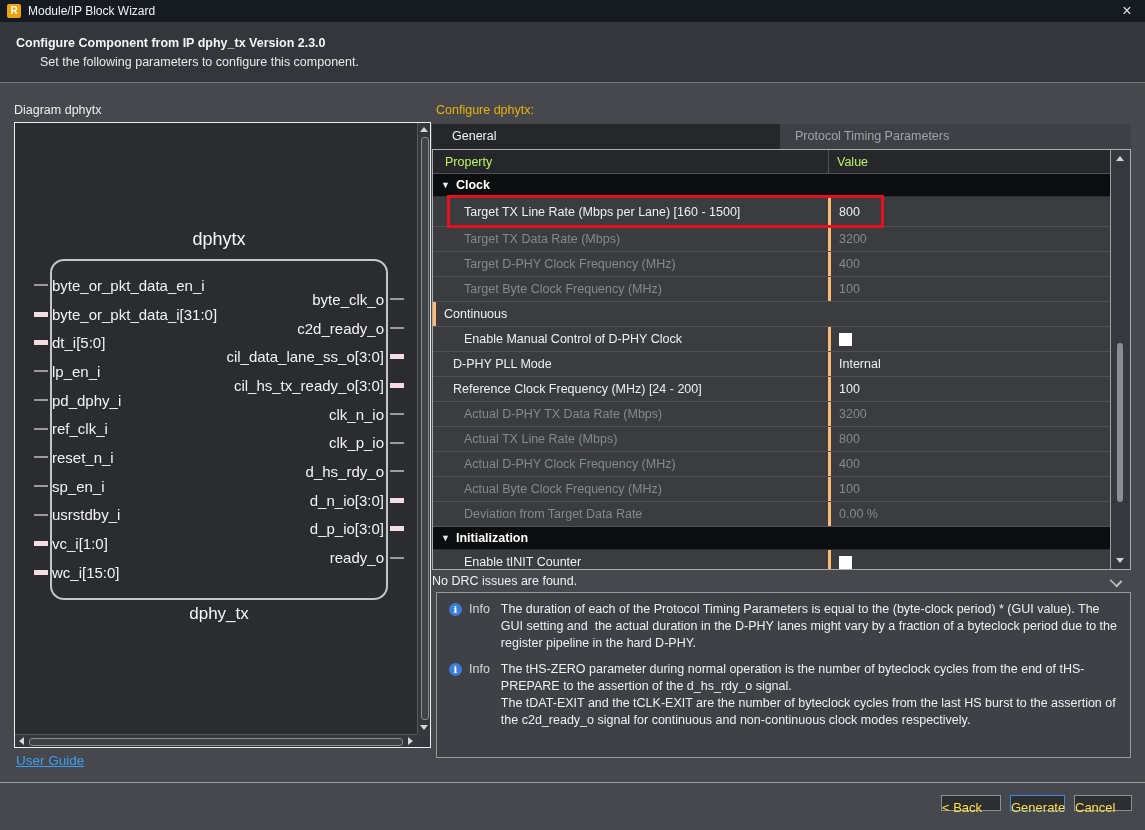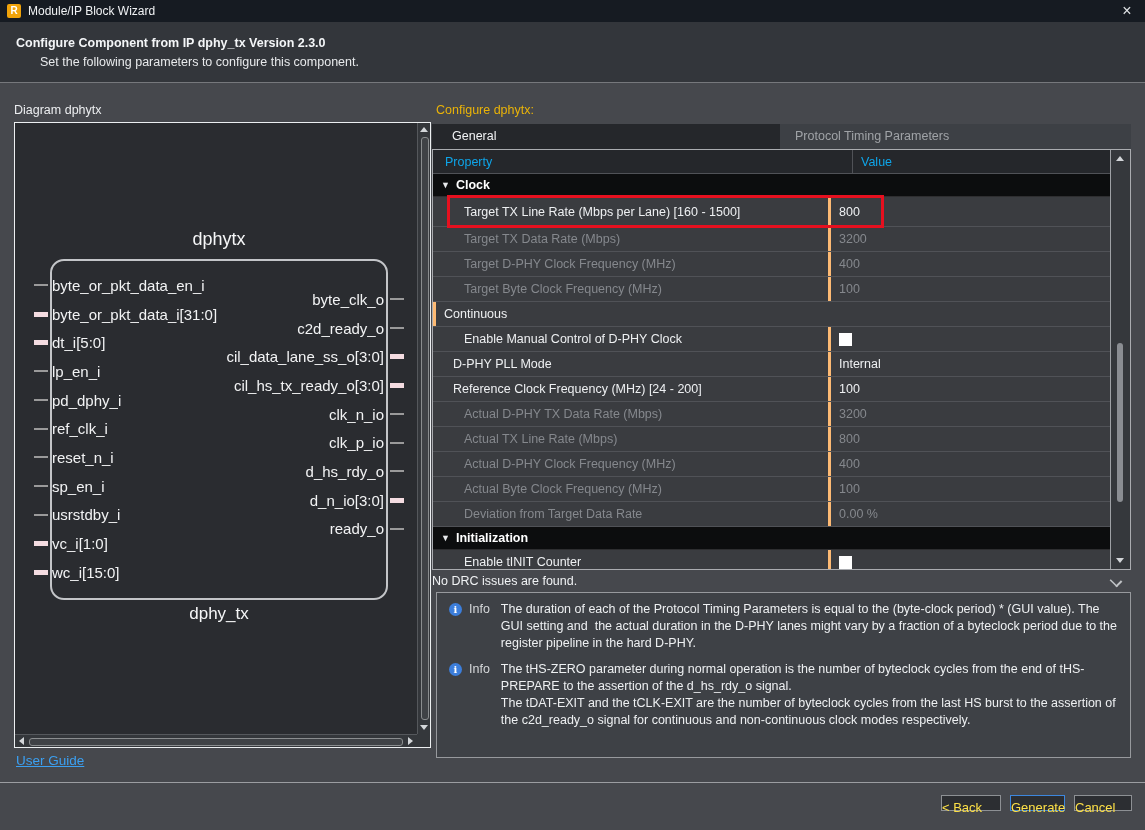--- a/index.html
+++ b/index.html
@@ -54,21 +54,21 @@
 
   
   #configure-label{position:absolute;left:436px;top:103px;font-size:12.5px;color:#eab308;}
   #tabbar{position:absolute;left:432px;top:124px;width:699px;height:25px;display:flex;font-size:12.5px;}
   #tab-general{width:348px;background:#25272b;color:#f2f3f5;line-height:25px;padding-left:20px;box-sizing:border-box;}
   #tab-protocol{flex:1;background:#3d4045;color:#a0a3a7;line-height:25px;padding-left:15px;box-sizing:border-box;}
 
   #table{position:absolute;left:432px;top:149px;width:699px;height:421px;background:#3a3c40;
          border:1px solid #aaacb0;box-sizing:border-box;display:flex;}
   #tmain{flex:1;display:flex;flex-direction:column;overflow:hidden;}
-  #thead{height:23px;flex:none;background:#25272b;display:flex;align-items:center;font-size:12.5px;color:#0ea5e9;border-bottom:1px solid #505257;gap:24px;}
+  #thead{height:23px;flex:none;background:#25272b;display:flex;align-items:center;font-size:12.5px;color:#bef264;border-bottom:1px solid #505257;}
   #thead .hp{width:395px;padding-left:12px;box-sizing:border-box;}
   #thead .hv{flex:1;align-self:stretch;display:flex;align-items:center;border-left:1px solid #505257;padding-left:8px;}
   .sectionrow{height:22px;flex:none;background:#0c0d0e;color:#ffffff;font-weight:bold;font-size:12.5px;
               display:flex;align-items:center;padding-left:8px;border-bottom:1px solid #2e2e30;}
   .tri{font-size:9px;margin-right:6px;color:#e8eaec;font-weight:normal;}
   .trow{height:24px;flex:none;display:flex;align-items:center;border-bottom:1px solid #505257;
         background:#3a3c40;font-size:12.5px;color:#eef0f2;position:relative;}
   .trow.highlight{height:29px;}
   .trow.disabled{color:#85888d;}
   .trow .prop{width:395px;box-sizing:border-box;white-space:nowrap;overflow:hidden;}
@@ -197,20 +197,24 @@
         </div>
         <div class="port-row">
           <div class="stub"></div>
           <div>d_hs_rdy_o</div>
         </div>
         <div class="port-row">
           <div class="stub bus"></div>
           <div>d_n_io[3:0]</div>
         </div>
         <div class="port-row">
+          <div class="stub bus"></div>
+          <div>d_p_io[3:0]</div>
+        </div>
+        <div class="port-row">
           <div class="stub"></div>
           <div>ready_o</div>
         </div>
       </div>
     <div class="blocktitle" style="top:481px;font-size:17px;">dphy_tx</div>
 
     <div class="vsb">
       <span class="arr up"></span>
       <span class="thumb"></span>
       <span class="arr down"></span>

